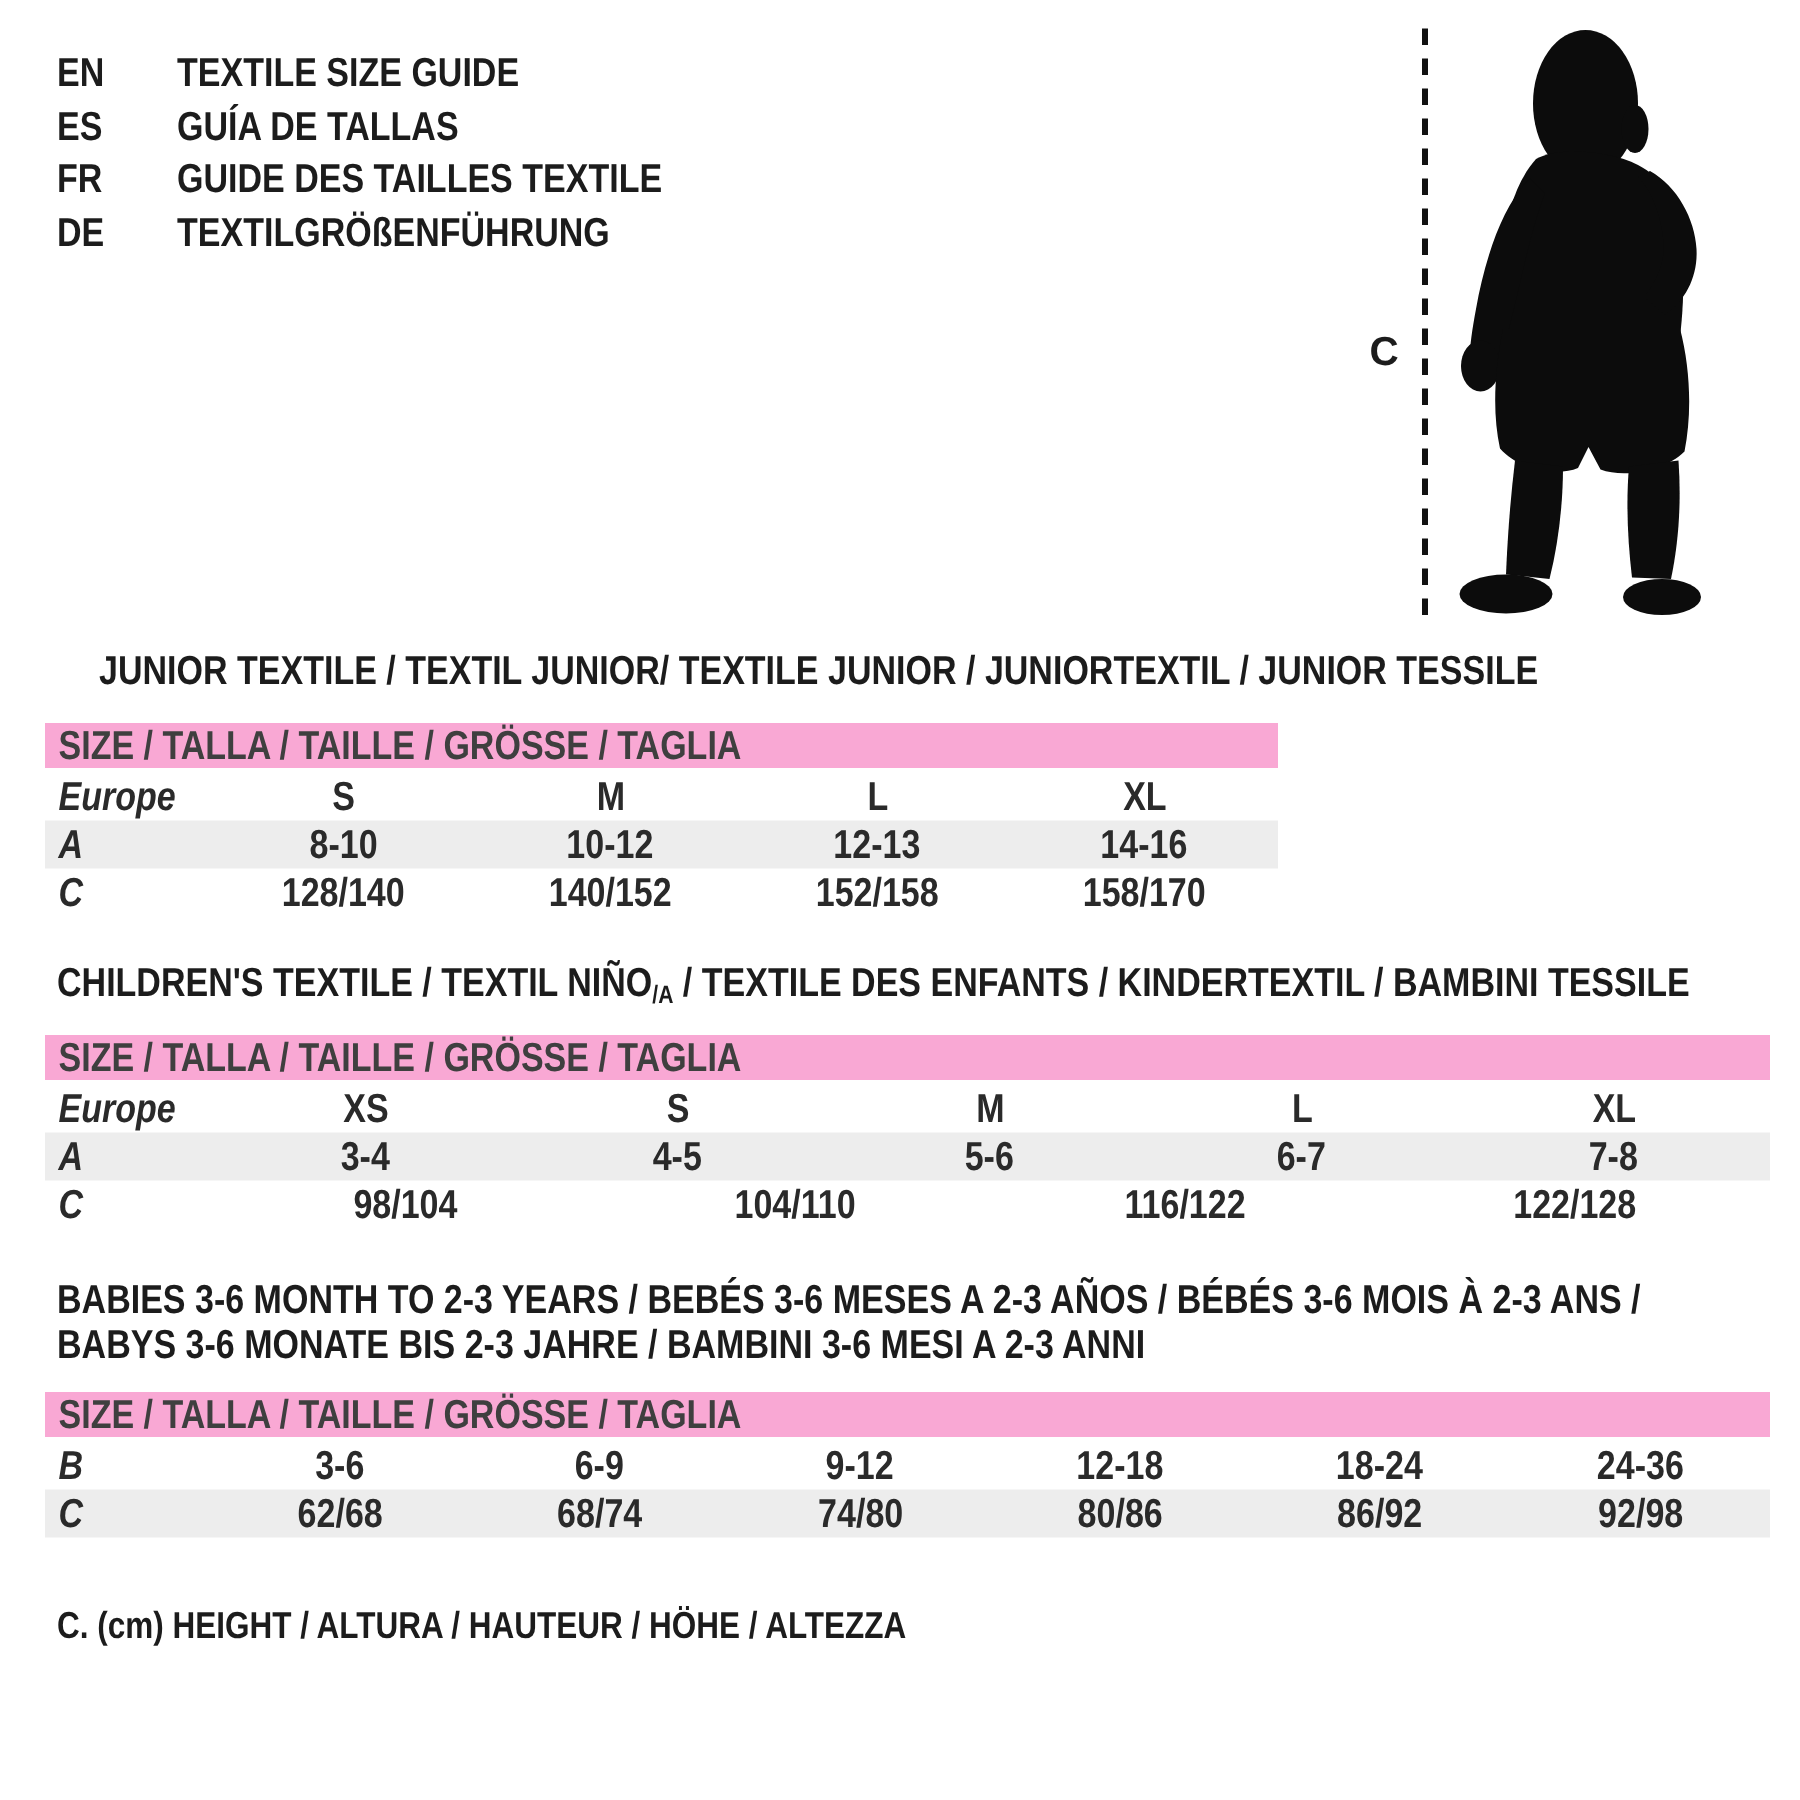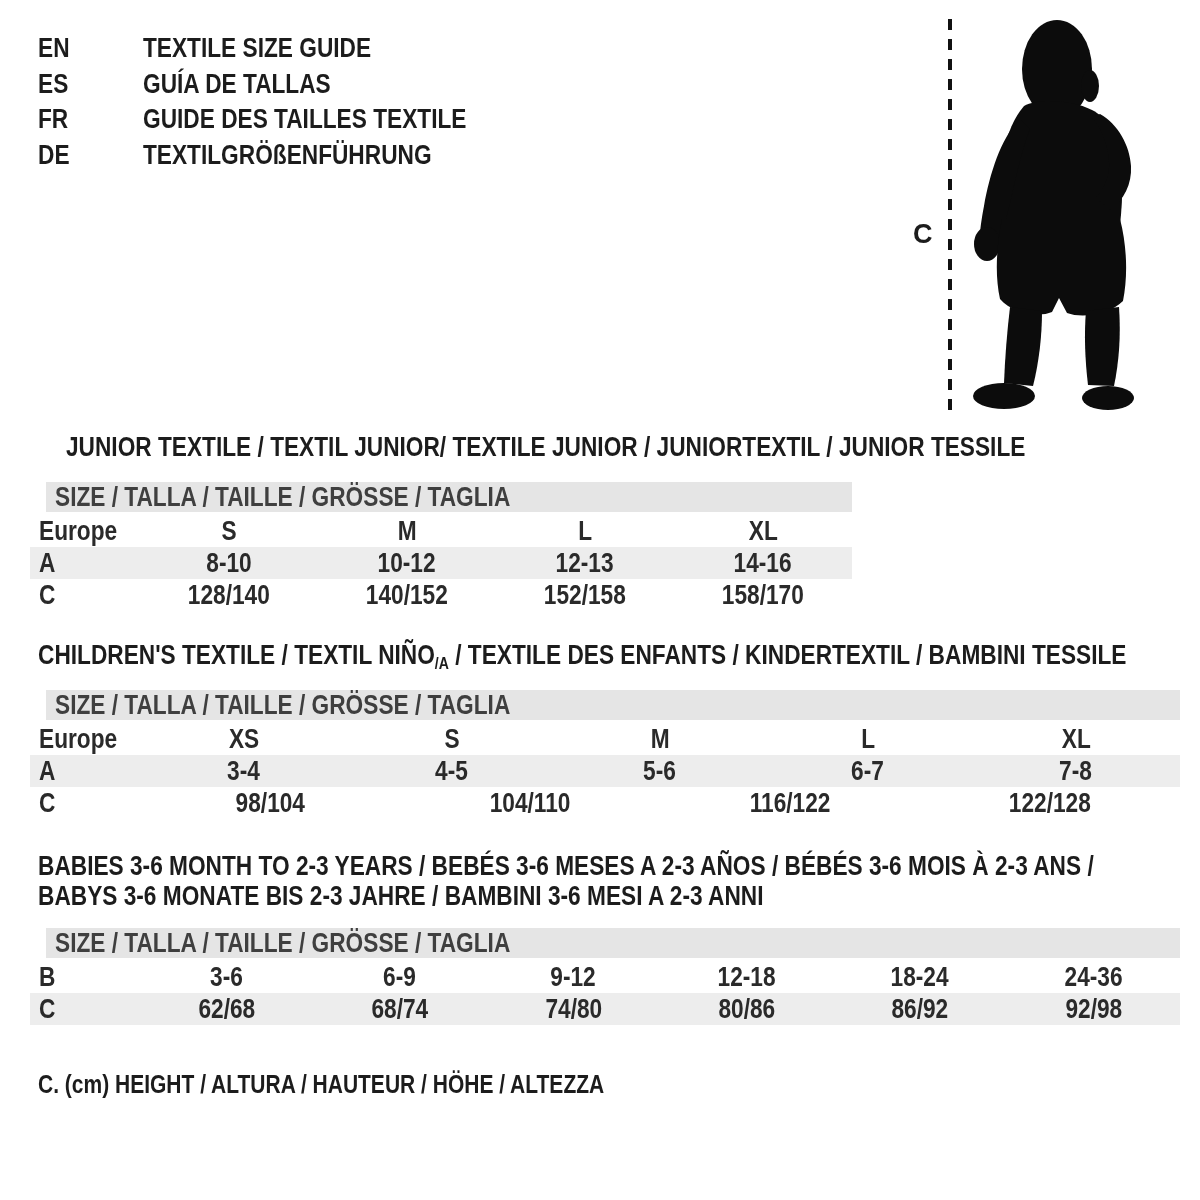--- a/index.html
+++ b/index.html
@@ -3,40 +3,40 @@
 <meta charset="utf-8">
 <style>
   html,body{margin:0;padding:0;}
   body{
     width:1200px;height:1200px;background:#ffffff;position:relative;
     font-family:"Liberation Sans", sans-serif;color:#1c1c1c;overflow:hidden;
   }
   .cx{display:inline-block;transform:scaleX(0.84);transform-origin:0 50%;white-space:nowrap;}
   
   .langs{position:absolute;left:38px;top:31px;}
-  .lang-row{display:flex;height:35.5px;align-items:center;font-size:27px;font-weight:bold;gap:25px;}
+  .lang-row{display:flex;height:35.5px;align-items:center;font-size:27px;font-weight:bold;}
   .lang-code{width:80px;}
   
   .figure{position:absolute;left:940px;top:14px;width:200px;height:410px;}
   .c-label{position:absolute;left:913px;top:219px;font-size:27px;font-weight:bold;}
   
   .title{position:absolute;left:38px;font-size:27px;font-weight:bold;line-height:30px;}
   .t-junior{top:432px;margin-left:28px;}
   .t-children{top:640px;}
   .t-babies{top:851px;}
   .sub{font-size:0.62em;vertical-align:-0.28em;}
   
   .table{position:absolute;left:30px;}
   .tbl-junior{top:482px;width:822px;}
   .tbl-children{top:690px;width:1150px;}
   .tbl-babies{top:928px;width:1150px;}
-  .size-bar{height:30px;background:#e5e5e5;display:flex;align-items:center;
-    padding-left:9px;font-size:27px;font-weight:bold;color:#3f3f3f;margin-bottom:3px;box-sizing:border-box;margin-left:16px;}
+  .size-bar{height:30px;background:#f9a8d4;display:flex;align-items:center;
+    padding-left:9px;font-size:27px;font-weight:bold;color:#3f3f3f;margin-bottom:3px;box-sizing:border-box;}
   .trow{display:flex;align-items:center;height:32px;font-size:27px;font-weight:bold;color:#2a2a2a;}
-  .trow .lbl{width:110px;padding-left:9px;box-sizing:border-box;text-align:left;}
+  .trow .lbl{width:110px;padding-left:9px;box-sizing:border-box;text-align:left;font-style:italic;}
   .trow .val{flex:1;text-align:center;}
   .trow .val .cx{transform-origin:50% 50%;}
   .shade{background:#ededed;}
   
   .legend{position:absolute;left:38px;top:1066px;font-size:25px;font-weight:bold;line-height:37.5px;}
 </style>
 </head>
 <body>
 
 <div>

